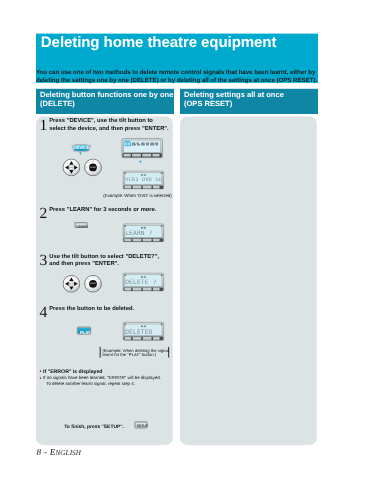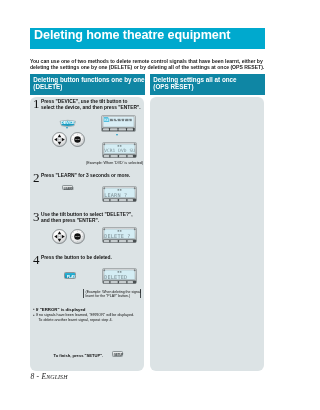--- a/index.html
+++ b/index.html
@@ -1,21 +1,21 @@
 <!DOCTYPE html>
 <html><head>
 <meta charset="utf-8">
 <style>
   html,body{margin:0;padding:0;background:#ffffff;}
   body{width:300px;height:410px;overflow:hidden;font-family:"Liberation Sans",sans-serif;
        -webkit-font-smoothing:antialiased;}
   .page{position:relative;width:300px;height:410px;background:#fff;}
 
   
-  .title-bar{position:absolute;left:30px;top:28px;width:235px;height:21px;background:#00a9ce;}
+  .title-bar{position:absolute;left:30px;top:28px;width:235px;height:41px;background:#00a9ce;}
   .title-bar .t{position:absolute;left:4px;top:2px;font-size:12.6px;line-height:11.5px;
        font-weight:bold;color:#fff;letter-spacing:-0.1px;}
 
   .intro{position:absolute;left:30px;top:57.5px;width:236px;font-size:5.12px;line-height:6.05px;
        color:#1b1b1b;font-weight:bold;letter-spacing:-0.02px;}
 
   
   .sub-bar{position:absolute;top:74px;width:115px;height:20.5px;background:#0f86a4;}
   .sub-bar.left{left:30px;}
   .sub-bar.right{left:150px;}

